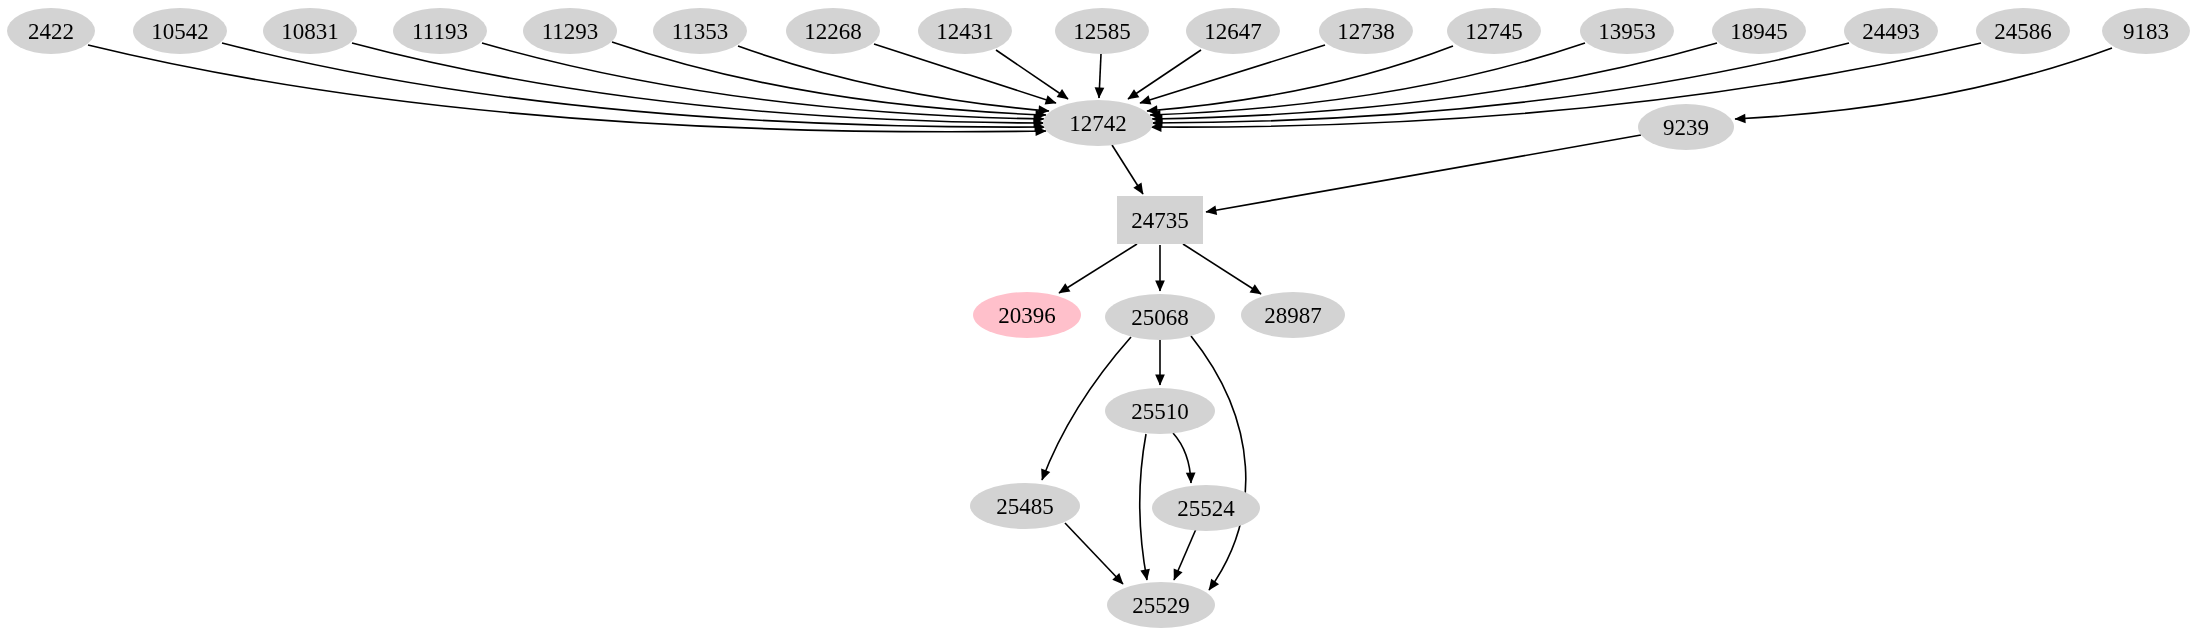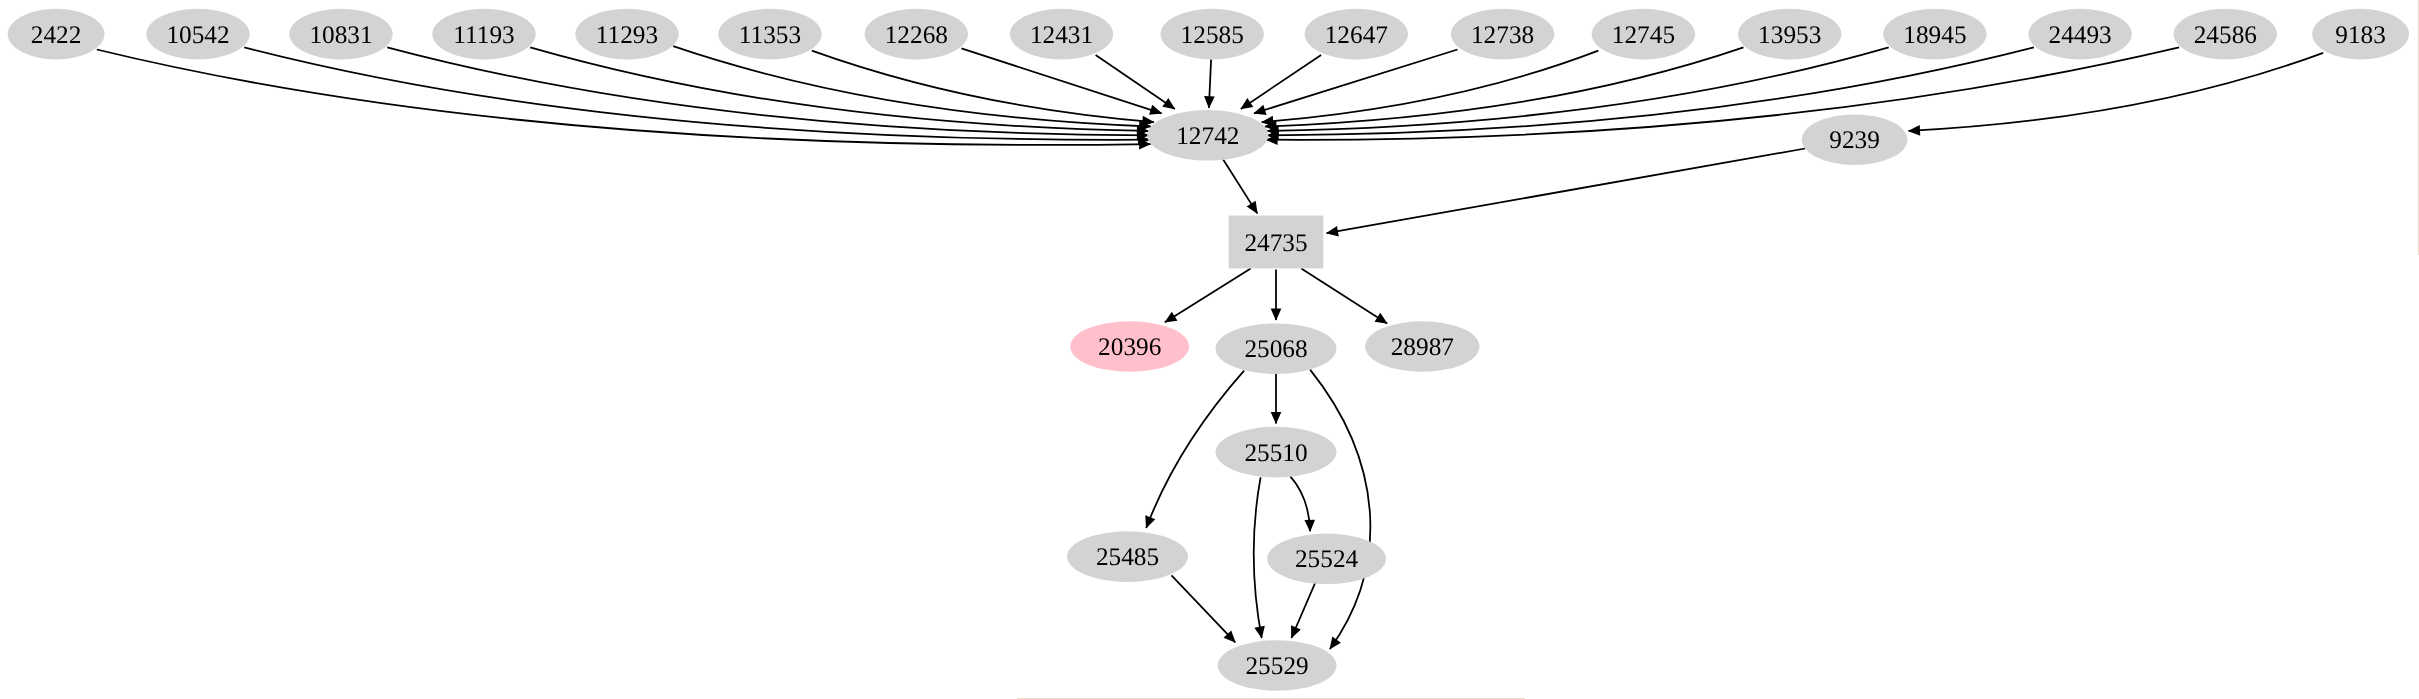--- a/index.html
+++ b/index.html
@@ -4,21 +4,21 @@
 <style>
   html, body {
     margin: 0;
     padding: 0;
     background: #ffffff;
   }
   #canvas {
     position: relative;
     width: 2199px;
     height: 635px;
-    background: #a16207;
+    background: #0369a1;
     overflow: hidden;
     text-align: right;
   }
   svg { display: block; }
   .edge {
     fill: none;
     stroke: #000000;
     stroke-width: 1.6px;
   }
   .node-shape { stroke: none; }

